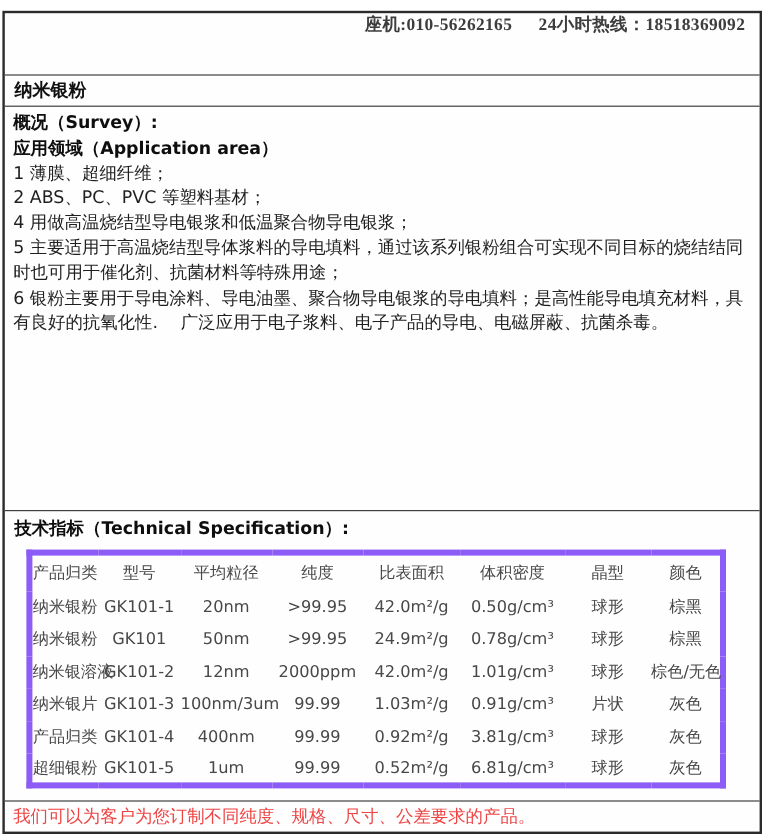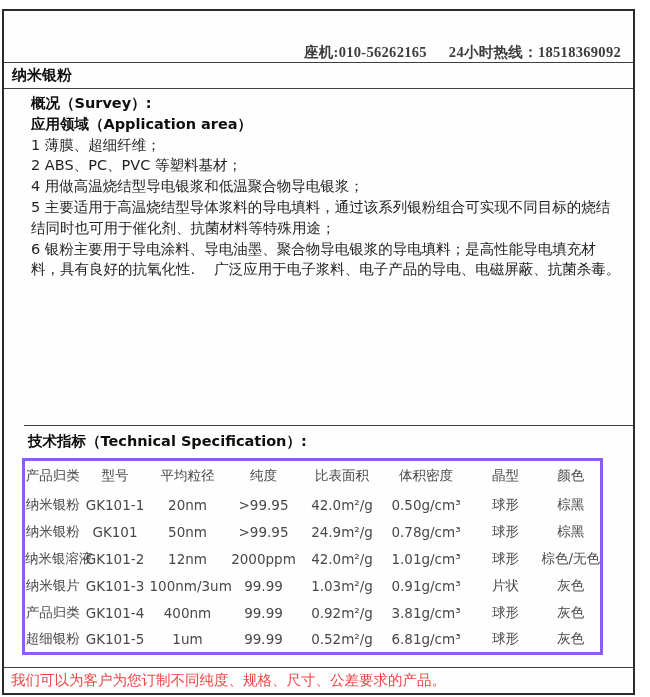--- a/index.html
+++ b/index.html
@@ -16,21 +16,21 @@
     border: 2px solid #2b2b2b;
     background: #fefefe;
     display: flex;
     flex-direction: column;
   }
   .section { border-bottom: 1px solid #3f3f3f; }
   
   .contact {
     height: 52px;
     display: flex;
-    align-items: flex-end;
+    align-items: flex-start;
     justify-content: flex-end;
     padding-right: 12px;
     font-family: "Liberation Serif", "DejaVu Serif", serif;
     font-weight: bold;
     font-size: 14.5px;
     color: #3d3d3d;
     letter-spacing: 0.3px;
   }
   .contact .gap { width: 22px; }
   
@@ -44,34 +44,33 @@
     color: #111111;
   }
   
   .content {
     height: 337px;
     padding: 4px 9px 0 7px;
     font-size: 14.5px;
     line-height: 20.8px;
     color: #1f1f1f;
     overflow: hidden;
-    margin-left: 20px;
   }
   .heading { font-weight: bold; color: #0e0e0e; }
   
   .technical {
     height: 242px;
     padding-top: 5px;
     overflow: hidden;
   }
-  .technical .heading { padding-left: 24px; font-size: 14.5px; line-height: 21px; }
+  .technical .heading { padding-left: 8px; font-size: 14.5px; line-height: 21px; }
   table.spec {
     width: 578px;
     margin: 6px 0 0 18px;
-    border: 3px solid #8b5cf6;
+    border: 5px solid #8b5cf6;
     border-collapse: collapse;
     font-size: 13.5px;
     color: #484848;
     table-layout: fixed;
   }
   table.spec th {
     height: 32px;
     font-weight: normal;
     text-align: center;
     vertical-align: middle;

